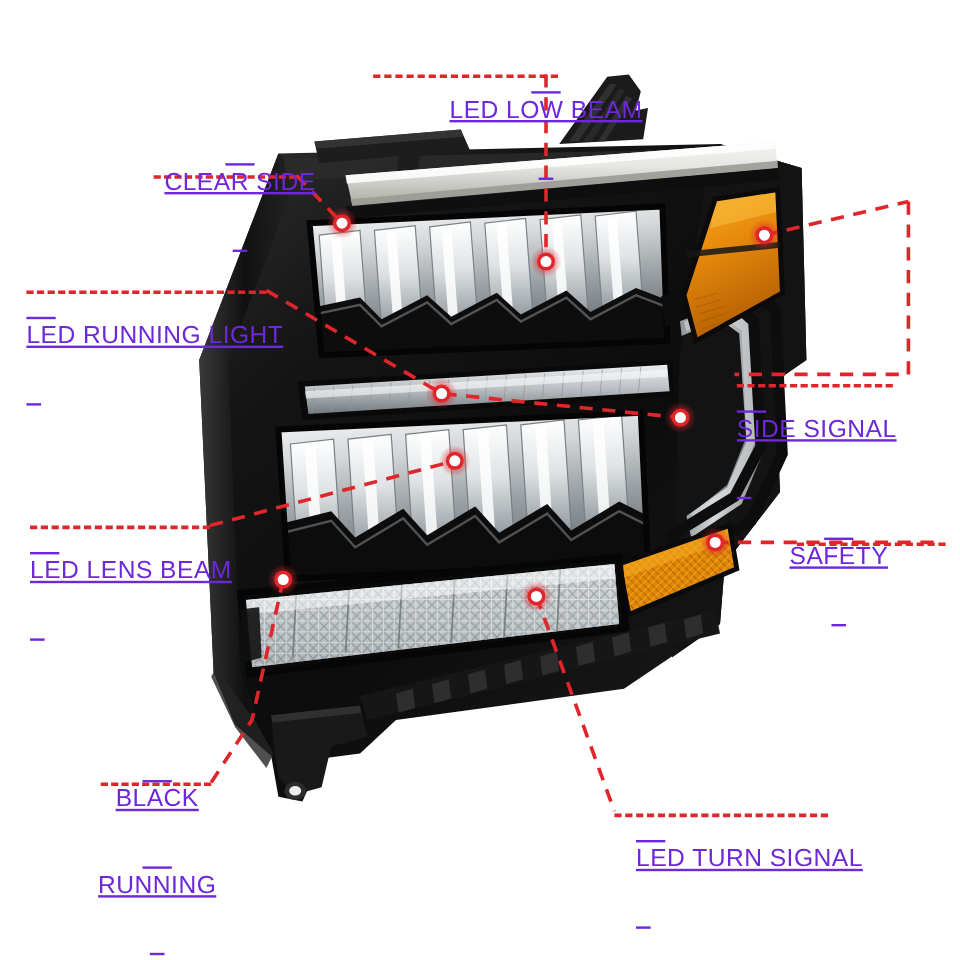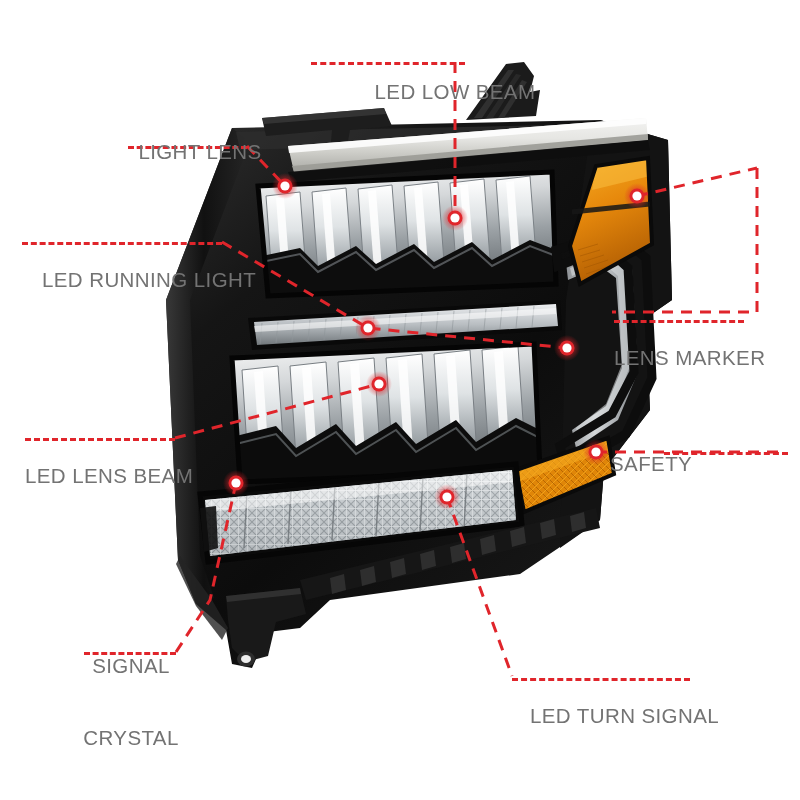--- a/index.html
+++ b/index.html
@@ -15,28 +15,29 @@
 
   
   svg.layer{position:absolute;left:0;top:0;width:800px;height:800px;overflow:visible;}
   svg#product-layer{z-index:1;}
   svg#callout-layer{z-index:3;pointer-events:none;}
 
   
   .label{
     position:absolute;
     z-index:4;
-    color:#737373;
+    color:#6d28d9;
     font-size:20.5px;
     letter-spacing:0.4px;
     line-height:1.17;
     white-space:pre;
     font-weight:400;
+    text-decoration:underline;
   }
-  .label.r{text-align:left;}
+  .label.r{text-align:center;}
   .label.l{text-align:left;}
   .label.c{text-align:center;}
   .label .ln{display:block;}
 
   
   .ul{
     position:absolute;
     z-index:3;
     height:0;
     border-top:3px dashed #e0252b;
@@ -400,42 +401,42 @@
       </g>
     </g>
   </svg>
 
   <div class="label c" style="left:305px; top:32px; width:300px;">
     <span class="ln">LED LOW BEAM</span>
   </div>
   <div class="ul" style="left:311px; top:62px; width:154px;"></div>
 
   <div class="label c" style="left:115px; top:92px; width:170px;">
-    <span class="ln">LIGHT LENS</span>
+    <span class="ln">CLEAR SIDE</span>
   </div>
   <div class="ul" style="left:128px; top:146px; width:119px;"></div>
 
-  <div class="label l" style="left:22px; top:220px; width:220px;margin-left:20px;">
+  <div class="label l" style="left:22px; top:220px; width:220px;">
     <span class="ln">LED RUNNING LIGHT</span>
   </div>
   <div class="ul" style="left:22px; top:242px; width:200px;"></div>
 
   <div class="label l" style="left:25px; top:416px; width:200px;">
     <span class="ln">LED LENS BEAM</span>
   </div>
   <div class="ul" style="left:25px; top:438px; width:150px;"></div>
 
   <div class="label c" style="left:66px; top:606px; width:130px;">
-    <span class="ln">SIGNAL</span>
-    <span class="ln">CRYSTAL</span>
+    <span class="ln">BLACK</span>
+    <span class="ln">RUNNING</span>
   </div>
   <div class="ul" style="left:84px; top:652px; width:92px;"></div>
 
   <div class="label l" style="left:614px; top:298px; width:180px;">
-    <span class="ln">LENS MARKER</span>
+    <span class="ln">SIDE SIGNAL</span>
   </div>
   <div class="ul" style="left:614px; top:320px; width:130px;"></div>
 
   <div class="label r" style="left:610px; top:404px; width:178px;">
     <span class="ln">SAFETY</span>
   </div>
   <div class="ul" style="left:664px; top:452px; width:124px;"></div>
 
   <div class="label l" style="left:530px; top:656px; width:220px;">
     <span class="ln">LED TURN SIGNAL</span>

